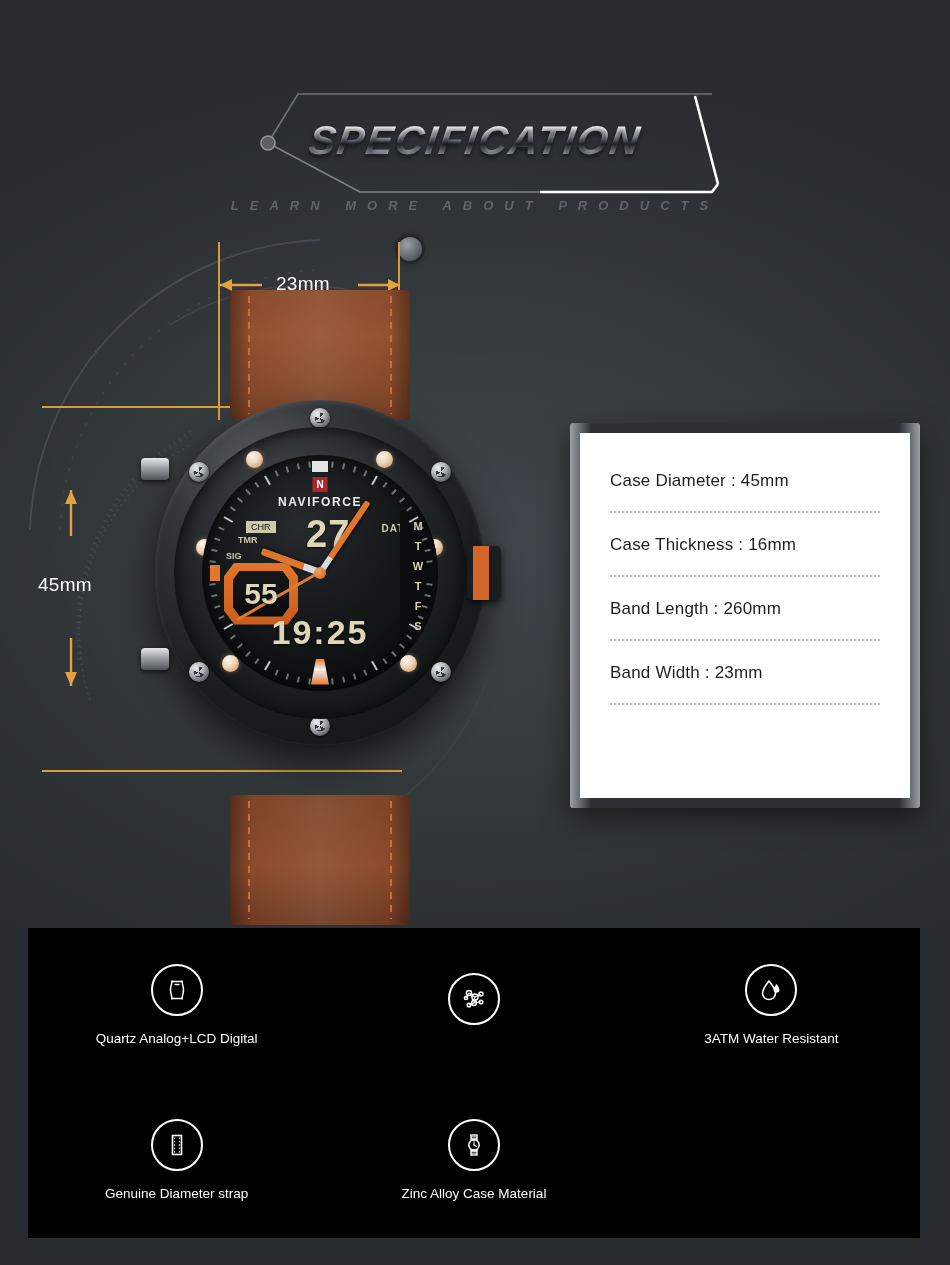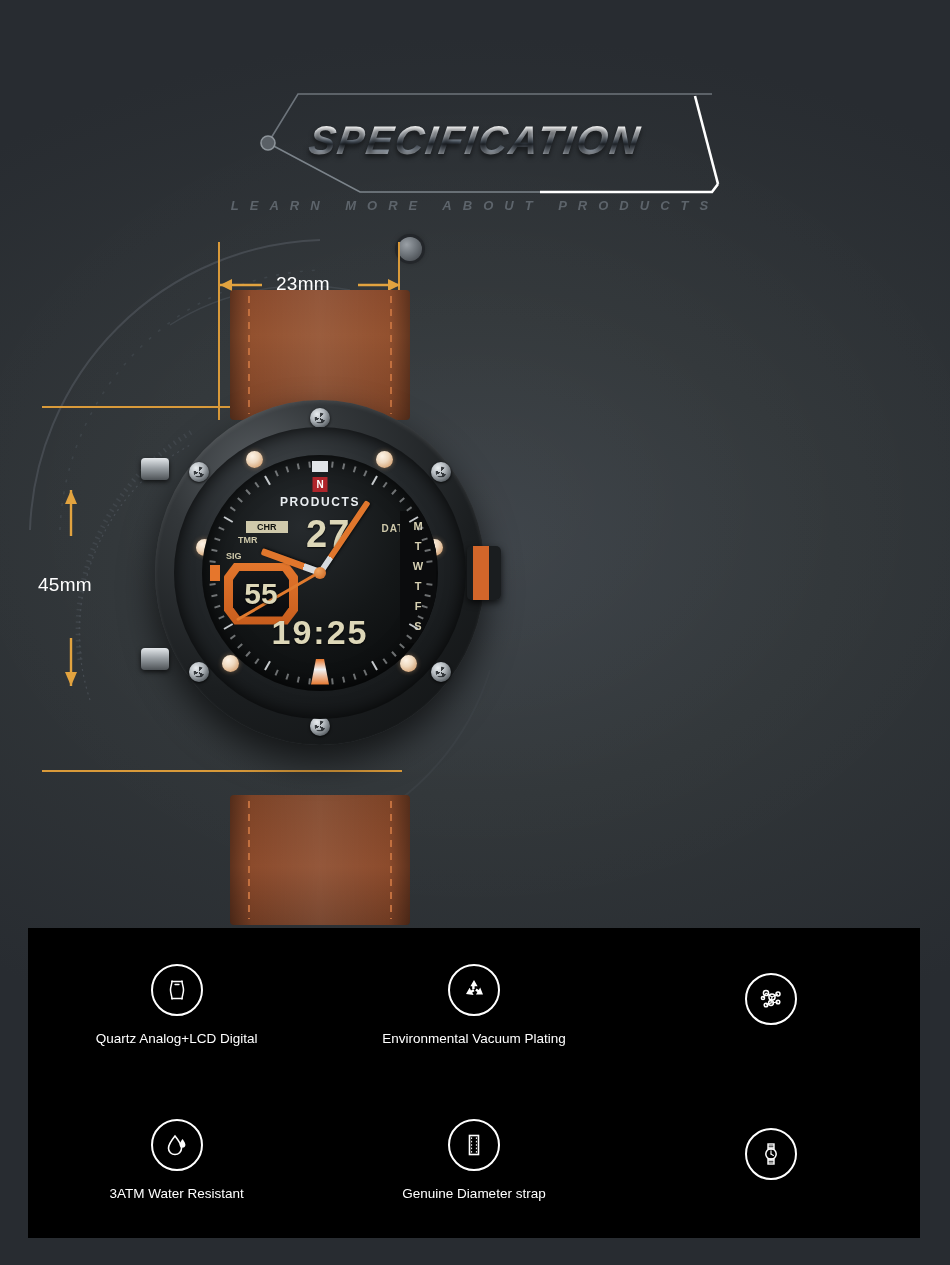--- a/index.html
+++ b/index.html
@@ -152,21 +152,21 @@
     width:15px; height:15px;
     background:#b0252b; color:#fff; font-size:10px; font-weight:bold;
     line-height:15px; text-align:center;
   }
   .lcd-date {
     position:absolute; left:76px; top:58px;
     font-size:38px; font-weight:bold; letter-spacing:1px;
     color:#ddd7b8; text-shadow:0 1px 2px rgba(0,0,0,.8);margin-left:28px;
   }
   .lbl-date { position:absolute; right:26px; top:68px; font-size:10px; font-weight:bold; color:#cfc9ab; letter-spacing:1px; }
-  .lbl-chr  { position:absolute; left:44px; top:66px; font-size:9px; font-weight:bold; color:#11130f; background:#cfc9ab; padding:1px 11px; }
+  .lbl-chr  { position:absolute; left:44px; top:66px; font-size:9px; font-weight:normal; color:#11130f; background:#cfc9ab; padding:1px 5px; }
   .lbl-tmr  { position:absolute; left:36px; top:80px; font-size:9px; font-weight:bold; color:#cfc9ab; }
   .lbl-sig  { position:absolute; left:24px; top:96px; font-size:9px; font-weight:bold; color:#cfc9ab; }
 
   .subdial-orange {
     position:absolute; left:22px; top:108px; width:74px; height:62px;
     background: linear-gradient(180deg,#e3762c 0%, #c85d1d 100%);
     clip-path: polygon(14% 0,86% 0,100% 22%,100% 78%,86% 100%,14% 100%,0 78%,0 22%);
     box-shadow: 0 2px 6px rgba(0,0,0,.6);
   }
   .subdial-orange::after {
@@ -379,21 +379,21 @@
           <div class="lume-dot" style="left:226px; top:228px;"></div>
 
           <div class="dial">
 
             <div class="idx-12"></div>
             <div class="idx-3"></div>
             <div class="idx-6"></div>
             <div class="idx-9"></div>
 
             <div class="brand-mark">N</div>
-            <div class="brand">PRODUCTS</div>
+            <div class="brand">NAVIFORCE</div>
 
             <div class="lbl-chr">CHR</div>
             <div class="lbl-tmr">TMR</div>
             <div class="lbl-sig">SIG</div>
             <div class="lbl-date">DATE</div>
 
             <div class="lcd-date">27</div>
 
             <div class="subdial-orange"></div>
             <div class="subdial-val">55</div>
@@ -468,47 +468,57 @@
               <div class="tick" style="transform: rotate(330deg); opacity: 0.95; height: 10px;"></div>
               <div class="tick" style="transform: rotate(336deg); opacity: 0.5; height: 6px;"></div>
               <div class="tick" style="transform: rotate(342deg); opacity: 0.5; height: 6px;"></div>
               <div class="tick" style="transform: rotate(348deg); opacity: 0.5; height: 6px;"></div>
               <div class="tick" style="transform: rotate(354deg); opacity: 0.5; height: 6px;"></div>
             </div>
         </div>
       </div>
     </div>
 
+    <div id="spec-card" style="top:193px;">
+      <div id="spec-inner">
+        <div class="spec-row">
+          <div class="spec-text">Case Diameter : 45mm</div>
+          <div class="spec-sep"></div>
+        </div>
+        <div class="spec-row">
+          <div class="spec-text">Case Thickness : 16mm</div>
+          <div class="spec-sep"></div>
+        </div>
+        <div class="spec-row">
+          <div class="spec-text">Band Length : 260mm</div>
+          <div class="spec-sep"></div>
+        </div>
+        <div class="spec-row">
+          <div class="spec-text">Band Width : 23mm</div>
+          <div class="spec-sep"></div>
+        </div>
+      </div>
+    </div>
   </div>
 
   <div id="features">
 
     <div class="feature">
       <div class="feat-icon">
         <svg width="26" height="26" viewBox="0 0 26 26">
           <path d="M8 4 C8 7 6.5 9.5 6.5 13 C6.5 16.5 8 19 8 22" fill="none" stroke="#fff" stroke-width="1.5" stroke-linecap="round"></path>
           <path d="M18 4 C18 7 19.5 9.5 19.5 13 C19.5 16.5 18 19 18 22" fill="none" stroke="#fff" stroke-width="1.5" stroke-linecap="round"></path>
           <line x1="8" y1="4.5" x2="18" y2="4.5" stroke="#fff" stroke-width="1.5" stroke-linecap="round"></line>
           <line x1="8" y1="21.5" x2="18" y2="21.5" stroke="#fff" stroke-width="1.5" stroke-linecap="round"></line>
           <line x1="11" y1="7.5" x2="15" y2="7.5" stroke="#fff" stroke-width="1.3" stroke-linecap="round"></line>
         </svg>
       </div>
       <div class="feat-label">Quartz Analog+LCD Digital</div>
     </div>
 
-    <div class="feature">
-      <div class="feat-icon">
-        <svg width="26" height="26" viewBox="0 0 26 26">
-          <path d="M13 3 L16.6 9.3 L13.6 9.3 L13.6 12 L11.2 12 L11.2 9.3 L9.4 9.3 Z" fill="#fff"></path>
-          <path d="M22 17.5 L15 17.5 L16.4 15 L14.2 13.7 L15.5 11.6 L17.8 13 L19.2 10.6 Z" fill="#fff"></path>
-          <path d="M5 17 L8.6 10.8 L10 13.4 L12.3 12.1 L13.5 14.3 L11.2 15.6 L12.6 18 Z" fill="#fff"></path>
-        </svg>
-      </div>
-      <div class="feat-label">Environmental Vacuum Plating</div>
-    </div>
 
     <div class="feature">
       <div class="feat-icon">
         <svg width="28" height="28" viewBox="0 0 28 28">
           <line x1="9" y1="8" x2="15" y2="12" stroke="#fff" stroke-width="1.2"></line>
           <line x1="15" y1="12" x2="21" y2="9" stroke="#fff" stroke-width="1.2"></line>
           <line x1="15" y1="12" x2="14" y2="18" stroke="#fff" stroke-width="1.2"></line>
           <line x1="14" y1="18" x2="9" y2="20" stroke="#fff" stroke-width="1.2"></line>
           <line x1="14" y1="18" x2="21" y2="17" stroke="#fff" stroke-width="1.2"></line>
           <line x1="9" y1="8" x2="6" y2="13" stroke="#fff" stroke-width="1.2"></line>
@@ -553,15 +563,16 @@
           <rect x="10" y="18" width="6" height="5" fill="none" stroke="#fff" stroke-width="1.4"></rect>
           <line x1="10" y1="4.8" x2="16" y2="4.8" stroke="#fff" stroke-width=".9"></line>
           <line x1="10" y1="6.4" x2="16" y2="6.4" stroke="#fff" stroke-width=".9"></line>
           <line x1="10" y1="19.6" x2="16" y2="19.6" stroke="#fff" stroke-width=".9"></line>
           <line x1="10" y1="21.2" x2="16" y2="21.2" stroke="#fff" stroke-width=".9"></line>
           <circle cx="13" cy="13" r="5.2" fill="none" stroke="#fff" stroke-width="1.5"></circle>
           <line x1="13" y1="13" x2="13" y2="9.8" stroke="#fff" stroke-width="1.1" stroke-linecap="round"></line>
           <line x1="13" y1="13" x2="15.4" y2="14.4" stroke="#fff" stroke-width="1.1" stroke-linecap="round"></line>
         </svg>
       </div>
+      <div class="feat-label">Zinc Alloy Case Material</div>
     </div>
   </div>
 </div>
 
 </body></html>

